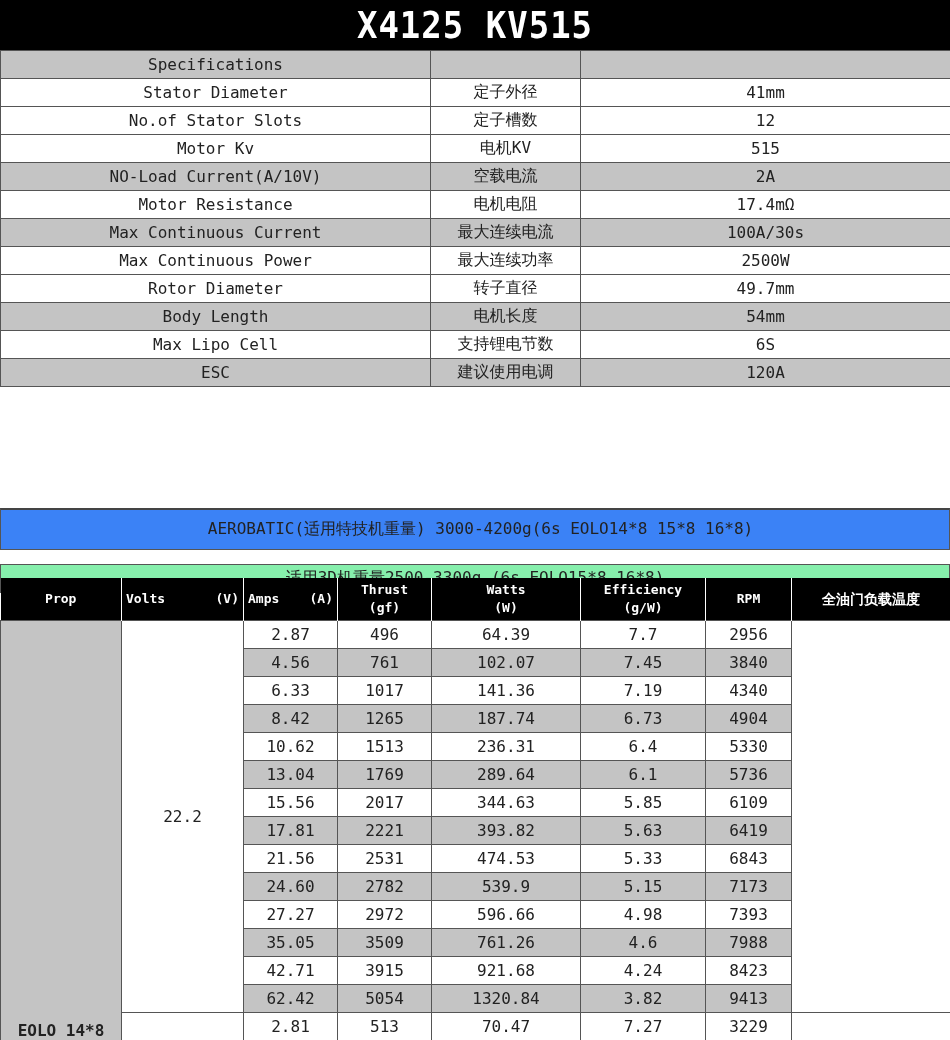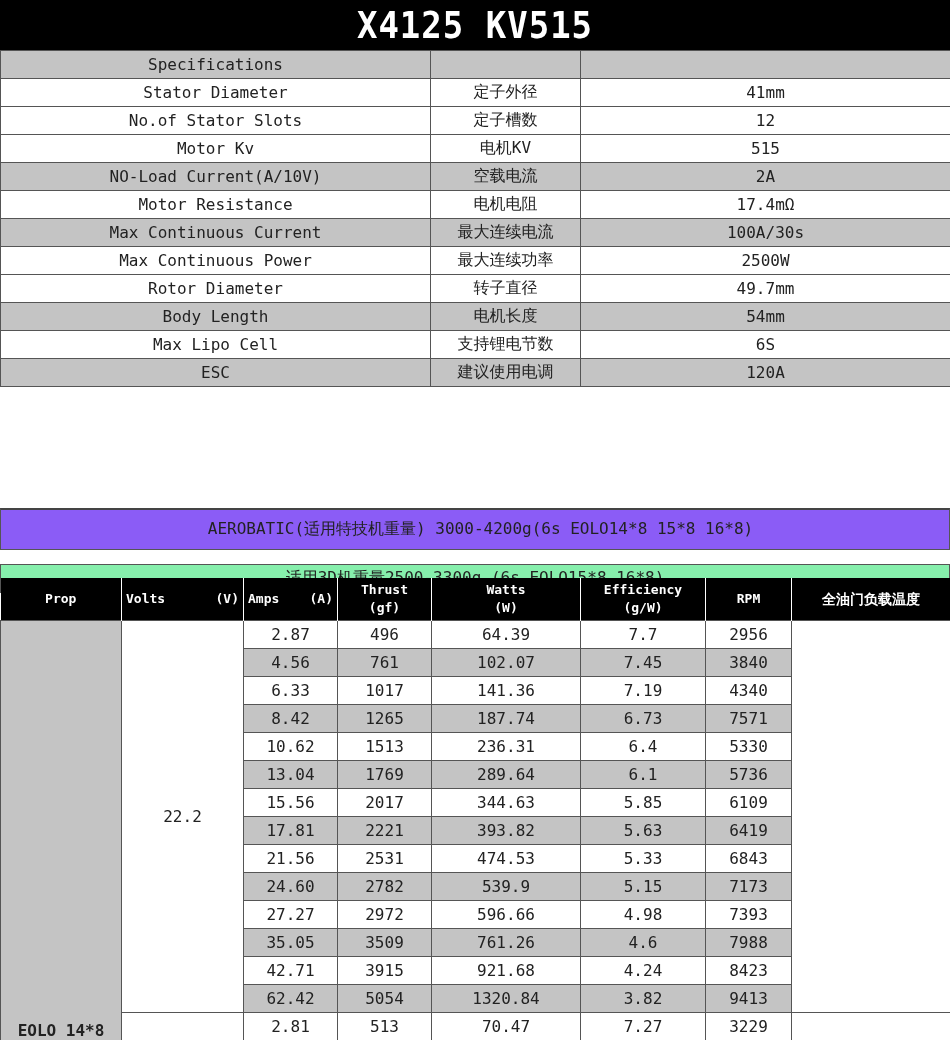--- a/index.html
+++ b/index.html
@@ -12,21 +12,21 @@
            transform: scaleY(1.1); }
   table.spec { position: absolute; left: 0; top: 50px; width: 950px; border-collapse: collapse; table-layout: fixed; }
   table.spec td { border: 1px solid #555; text-align: center; font-size: 16px; height: 28px; padding: 0;
                   font-family: "DejaVu Sans Mono", monospace; letter-spacing: 0px; }
   table.spec tr.g td { background: #c4c4c4; }
   table.spec tr.w td { background: #fff; }
   table.spec tr.tall td { height: 40px; font-size: 14px; }
   table.spec tr.tall td.v { font-size: 16px; }
   .band { position: absolute; left: 0; width: 950px; display: flex; align-items: center; justify-content: center;
           font-size: 16px; border: 1px solid #555; }
-  .band.aero { top: 508px; height: 42px; background: #8b5cf6; border-top: 2px solid #444; padding-left: 11px; }
+  .band.aero { top: 508px; height: 42px; background: #3b82f6; border-top: 2px solid #444; padding-left: 11px; }
   .band.d3 { top: 564px; height: 29px; background: #86efac; }
   table.perf { position: absolute; left: 0; top: 578px; width: 950px; border-collapse: collapse; table-layout: fixed; }
   table.perf th { background: #000; color: #fff; font-size: 13px; font-weight: bold; height: 42px; line-height: 18px;
                   border-right: 1px solid #fff; font-family: "DejaVu Sans Mono", monospace; }
   table.perf th .lr { display: flex; justify-content: space-between; padding: 0 4px; }
   table.perf td { border: 1px solid #555; text-align: center; font-size: 16px; height: 28px; padding: 0; }
   table.perf tr.g td.d { background: #c4c4c4; }
   table.perf tr.w td.d { background: #fff; }
   td.prop { background: #c4c4c4 !important; font-weight: bold; vertical-align: bottom; margin-top: 12px; }
   td.volt { background: #fff; }
@@ -176,21 +176,21 @@
           <td class="d">1017</td>
           <td class="d">141.36</td>
           <td class="d">7.19</td>
           <td class="d">4340</td>
         </tr>
         <tr class="g">
           <td class="d">8.42</td>
           <td class="d">1265</td>
           <td class="d">187.74</td>
           <td class="d">6.73</td>
-          <td class="d">7571</td>
+          <td class="d">4904</td>
         </tr>
         <tr class="w">
           <td class="d">10.62</td>
           <td class="d">1513</td>
           <td class="d">236.31</td>
           <td class="d">6.4</td>
           <td class="d">5330</td>
         </tr>
         <tr class="g">
           <td class="d">13.04</td>

